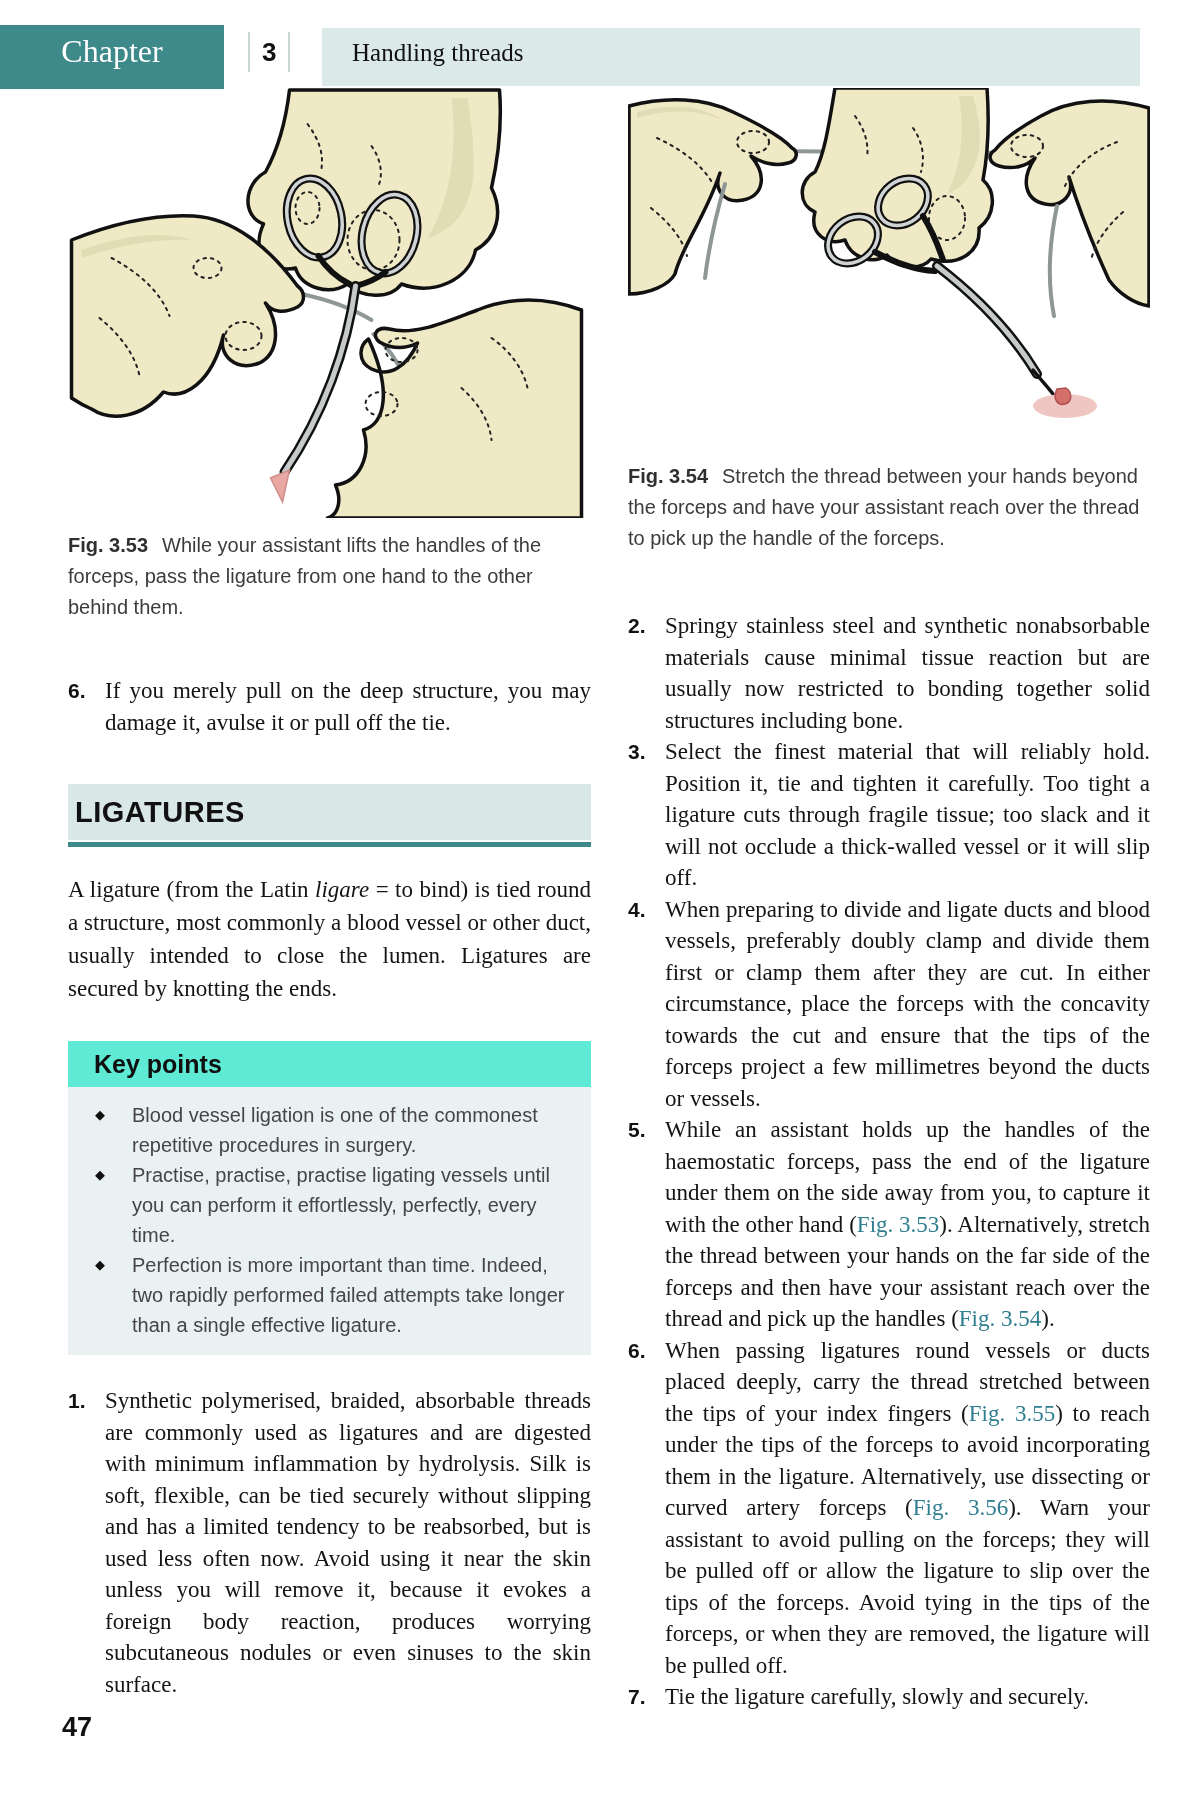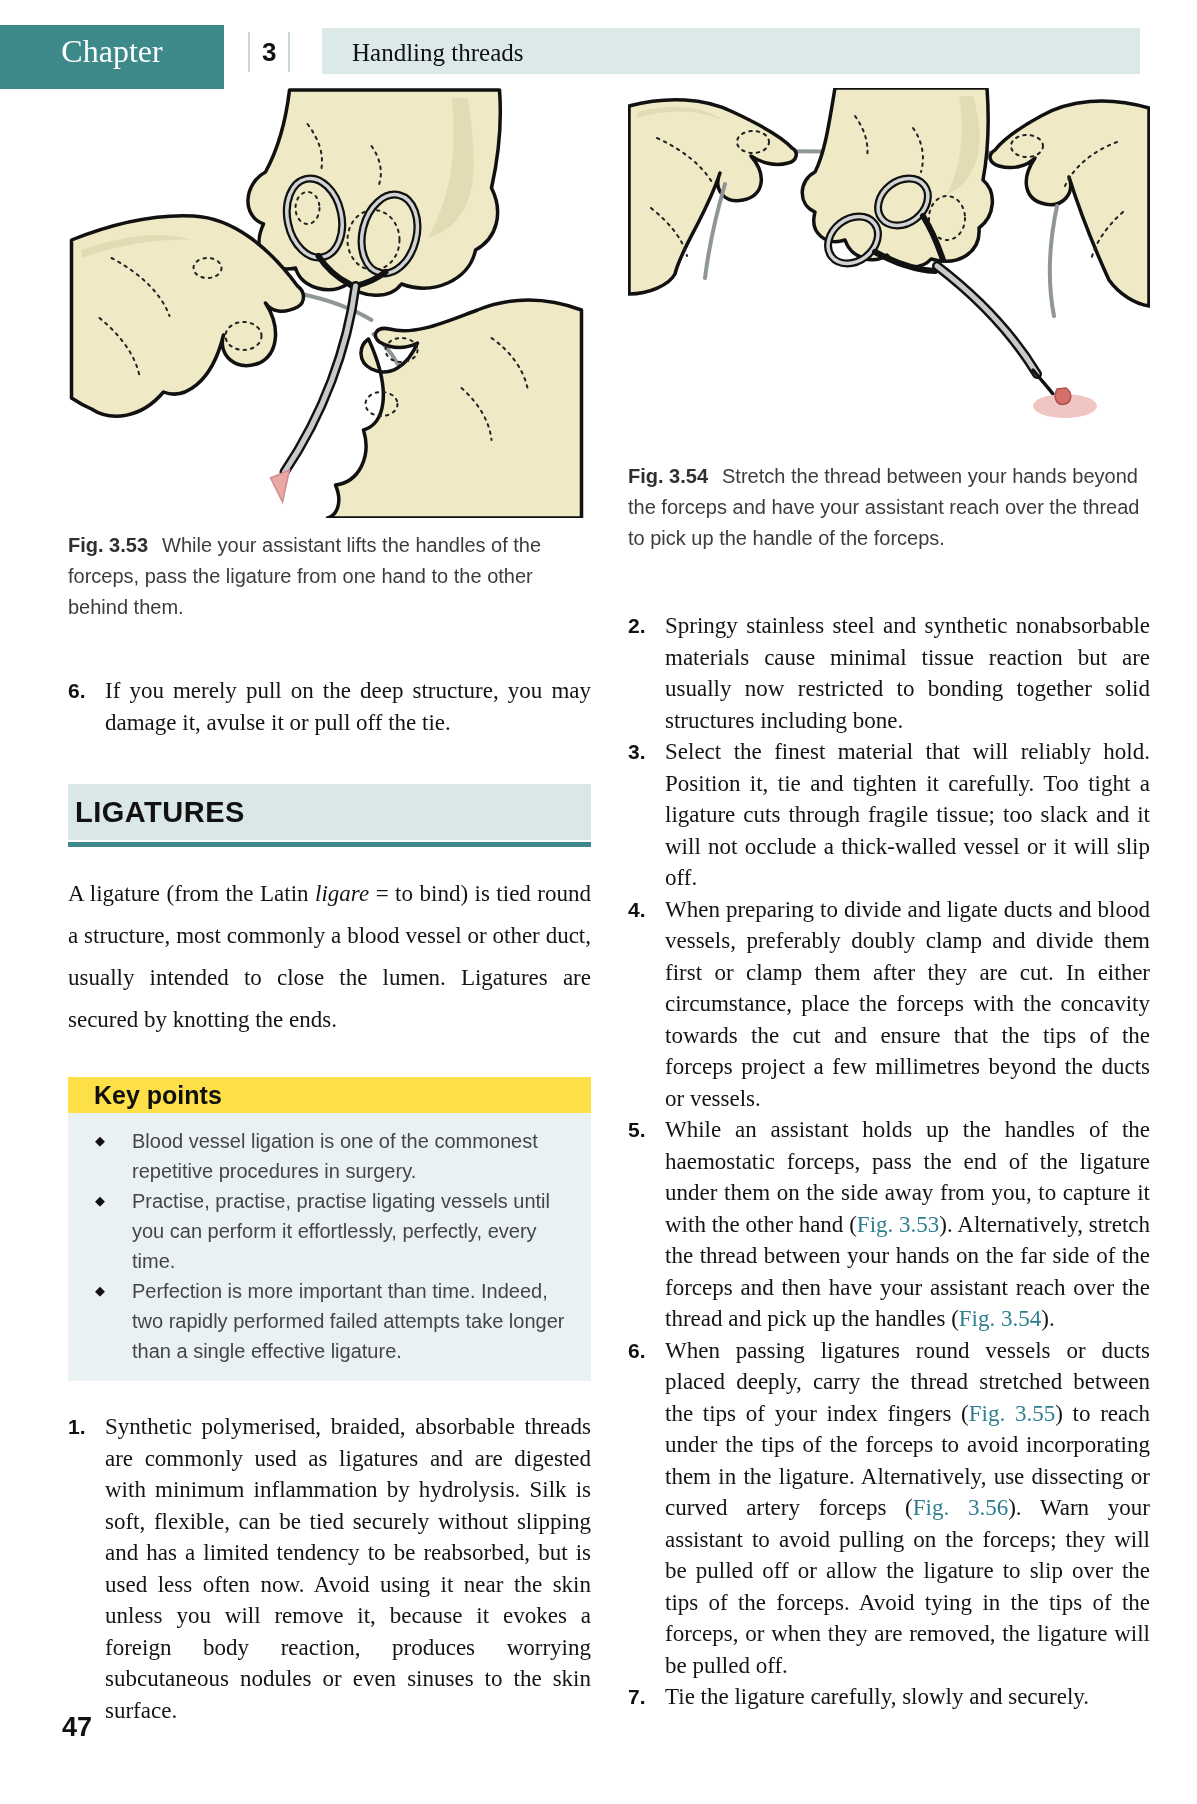--- a/index.html
+++ b/index.html
@@ -5,21 +5,21 @@
   html,body{margin:0;padding:0;background:#ffffff;}
   .page{position:relative;width:1197px;height:1804px;background:#ffffff;overflow:hidden;
         font-family:"Liberation Serif",serif;color:#141414;}
 
   
   .chapter-box{position:absolute;left:0;top:25px;width:224px;height:64px;background:#3E8A8A;
                color:#fff;font-family:"Liberation Serif",serif;font-size:32px;text-align:center;line-height:52px;}
   .chapter-num{position:absolute;left:248px;top:32px;height:40px;padding:0 12px;
                border-left:2px solid #c9d6d6;border-right:2px solid #c9d6d6;
                font-family:"Liberation Sans",sans-serif;font-weight:bold;font-size:26px;line-height:40px;color:#111;}
-  .title-bar{position:absolute;left:322px;top:28px;width:818px;height:46px;background:#DCE9E9;}
+  .title-bar{position:absolute;left:322px;top:28px;width:818px;height:58px;background:#DCE9E9;}
   .title-bar span{display:inline-block;padding-left:30px;font-size:25px;line-height:50px;color:#111;}
 
   
   .col{position:absolute;top:88px;}
   .col.left{left:68px;width:523px;}
   .col.right{left:628px;width:522px;}
 
   figure{margin:0;padding:0;}
   .figcaption{margin-top:8px;font-family:"Liberation Sans",sans-serif;font-size:20px;line-height:31px;
               color:#3C3C3C;text-align:left;}
@@ -38,25 +38,25 @@
   #item1-left{margin-top:30px;}
   #right-list{margin-top:56px;}
 
   
   .section-head{margin-top:46px;}
   .section-head .head-box{background:#D9E7E7;height:56px;display:flex;align-items:center;}
   .section-head .head-box span{font-family:"Liberation Sans",sans-serif;font-weight:bold;
                                font-size:29px;letter-spacing:.5px;color:#111;padding-left:7px;}
   .section-head .head-rule{height:5px;background:#3E8A8A;margin-top:2px;}
 
-  .intro{margin:26px 0 11px 0;font-size:23px;line-height:42px;text-align:justify;font-family:Liberation Serif, serif;}
+  .intro{margin:26px 0 11px 0;font-size:23px;line-height:33px;text-align:justify;font-family:Liberation Serif, serif;}
 
   
   .keypoints{margin-top:36px;}
-  .kp-head{background:#fde047;height:36px;display:flex;align-items:center;}
+  .kp-head{background:#5eead4;height:46px;display:flex;align-items:center;}
   .kp-head span{font-family:"Liberation Sans",sans-serif;font-weight:bold;font-size:25px;color:#0f0f0f;padding-left:26px;}
   .kp-body{background:#EAF1F2;padding:13px 18px 15px 0;}
   .kp-body ul{list-style:none;margin:0;padding:0;}
   .kp-body li{position:relative;padding-left:64px;font-family:"Liberation Sans",sans-serif;
               font-size:20px;line-height:30px;color:#454545;}
   .kp-body .diamond{position:absolute;left:27px;top:0;font-size:13px;color:#111;line-height:30px;}
 
   .page-num{position:absolute;left:62px;top:1712px;font-family:"Liberation Sans",sans-serif;
             font-weight:bold;font-size:27px;color:#111;}
 

